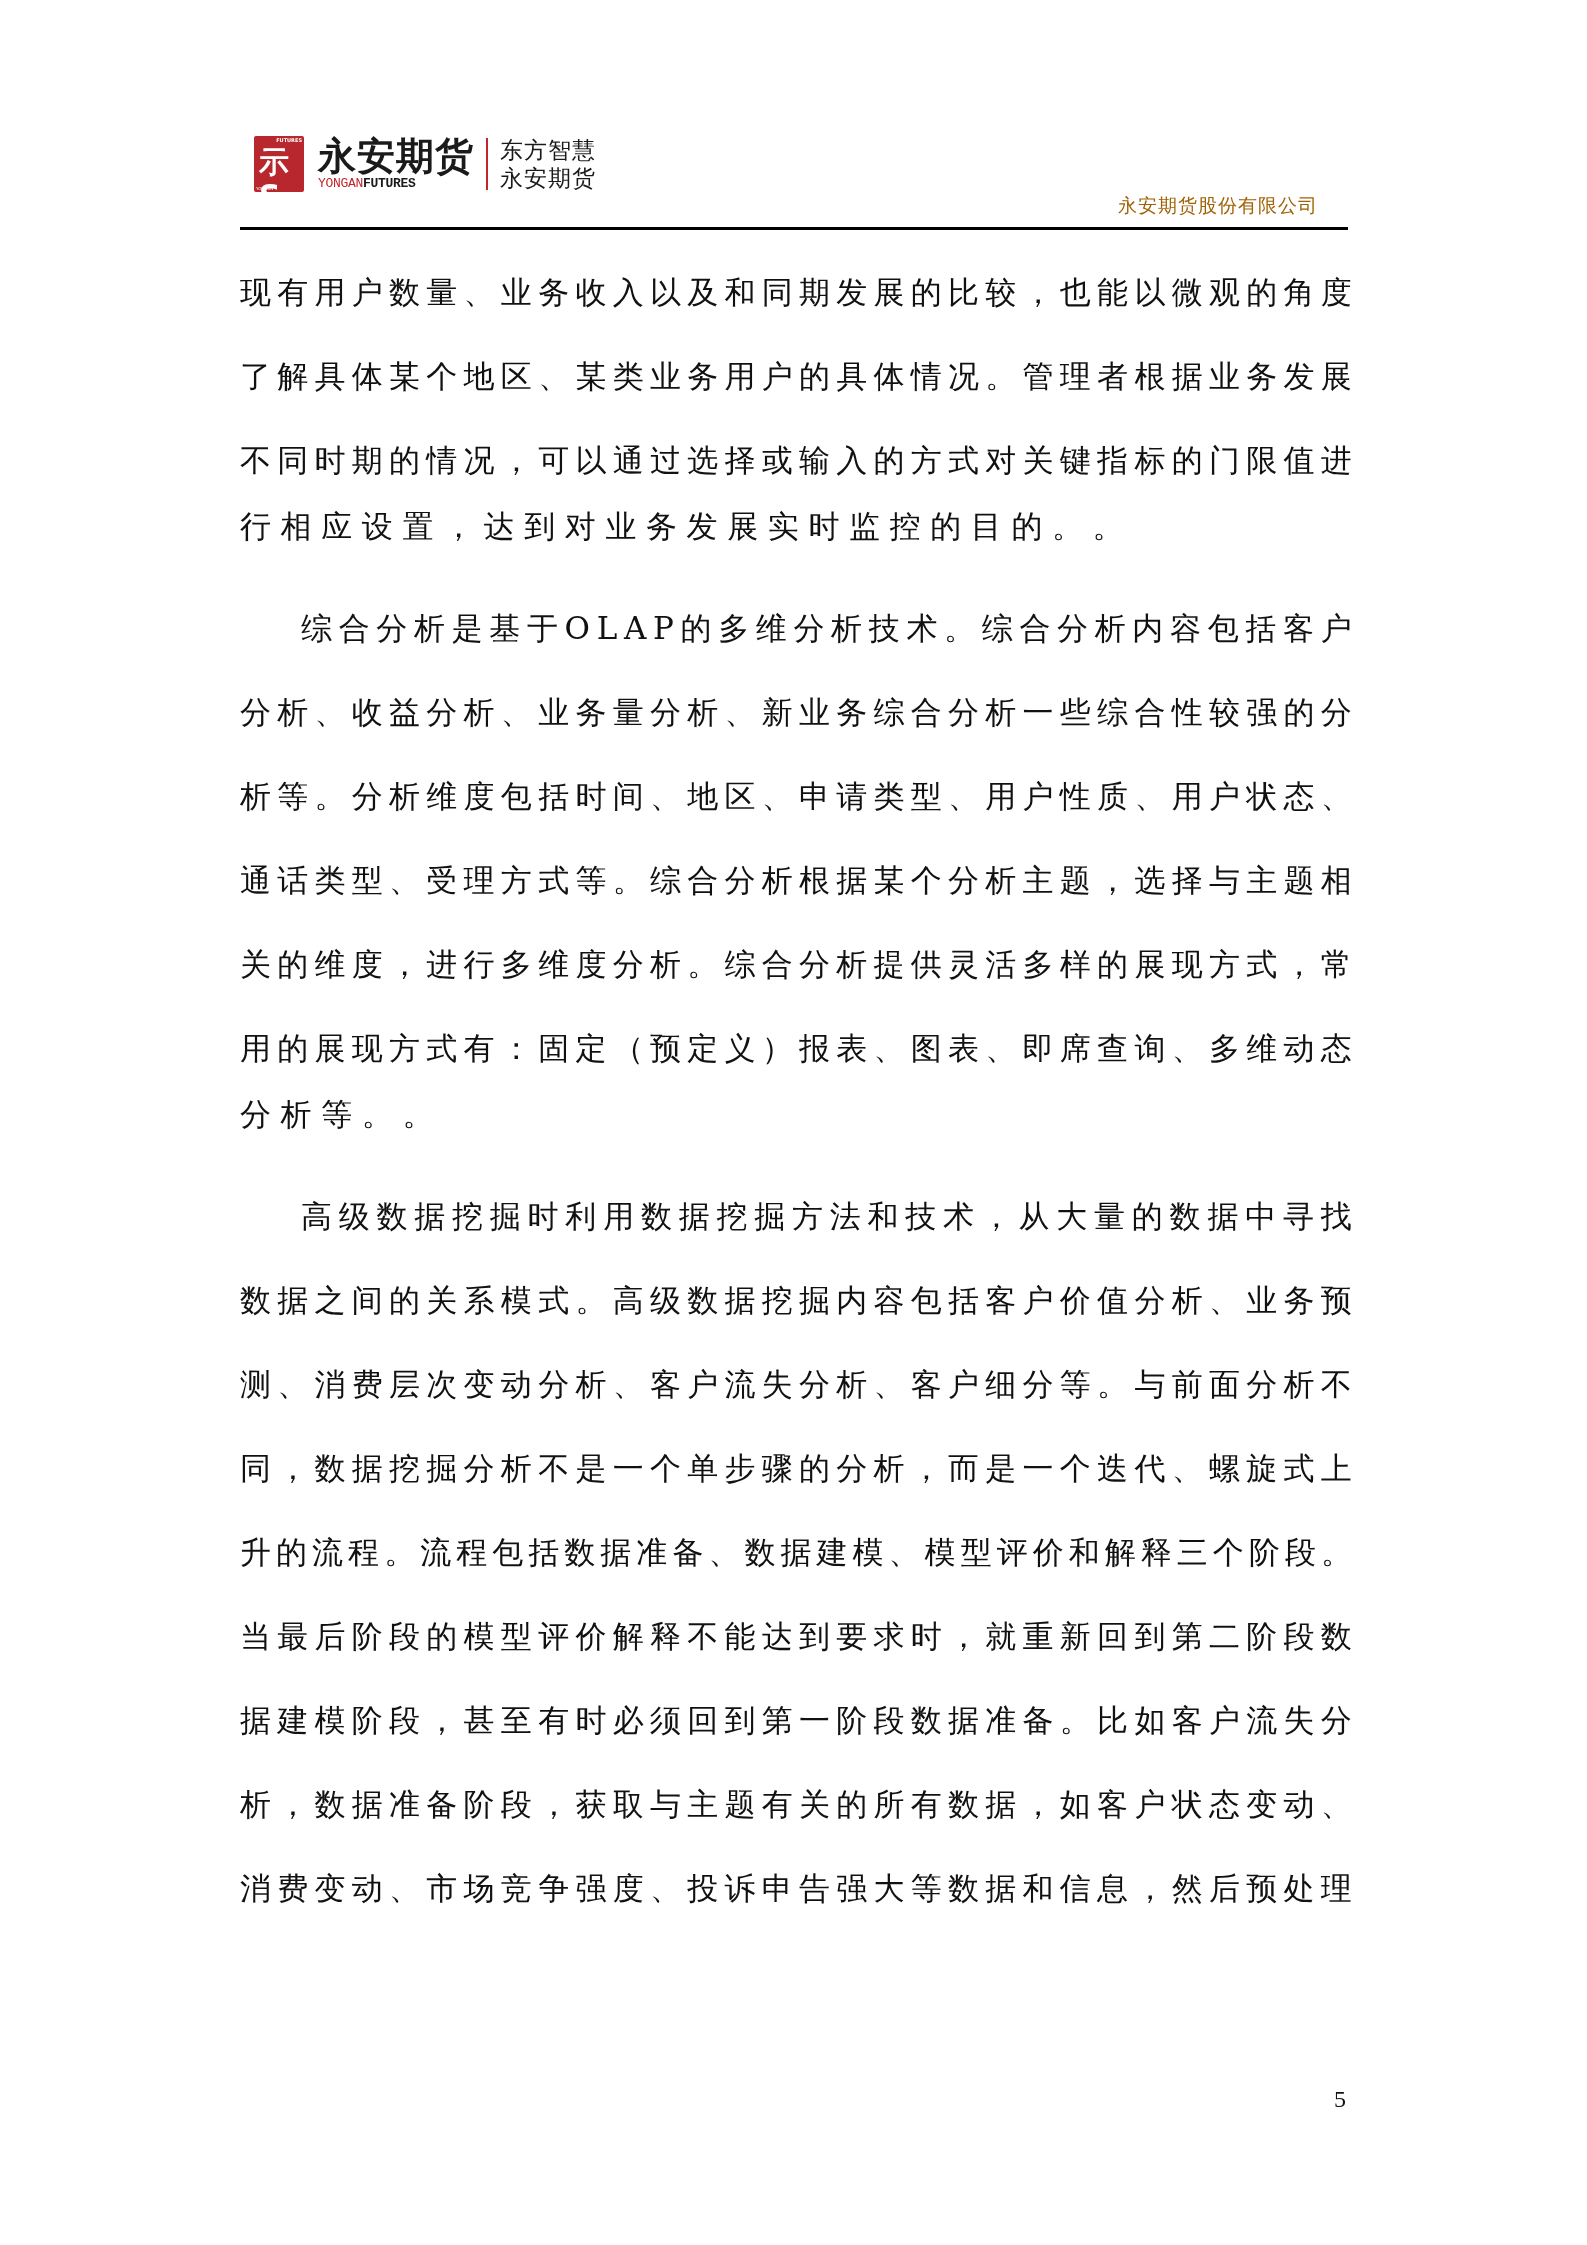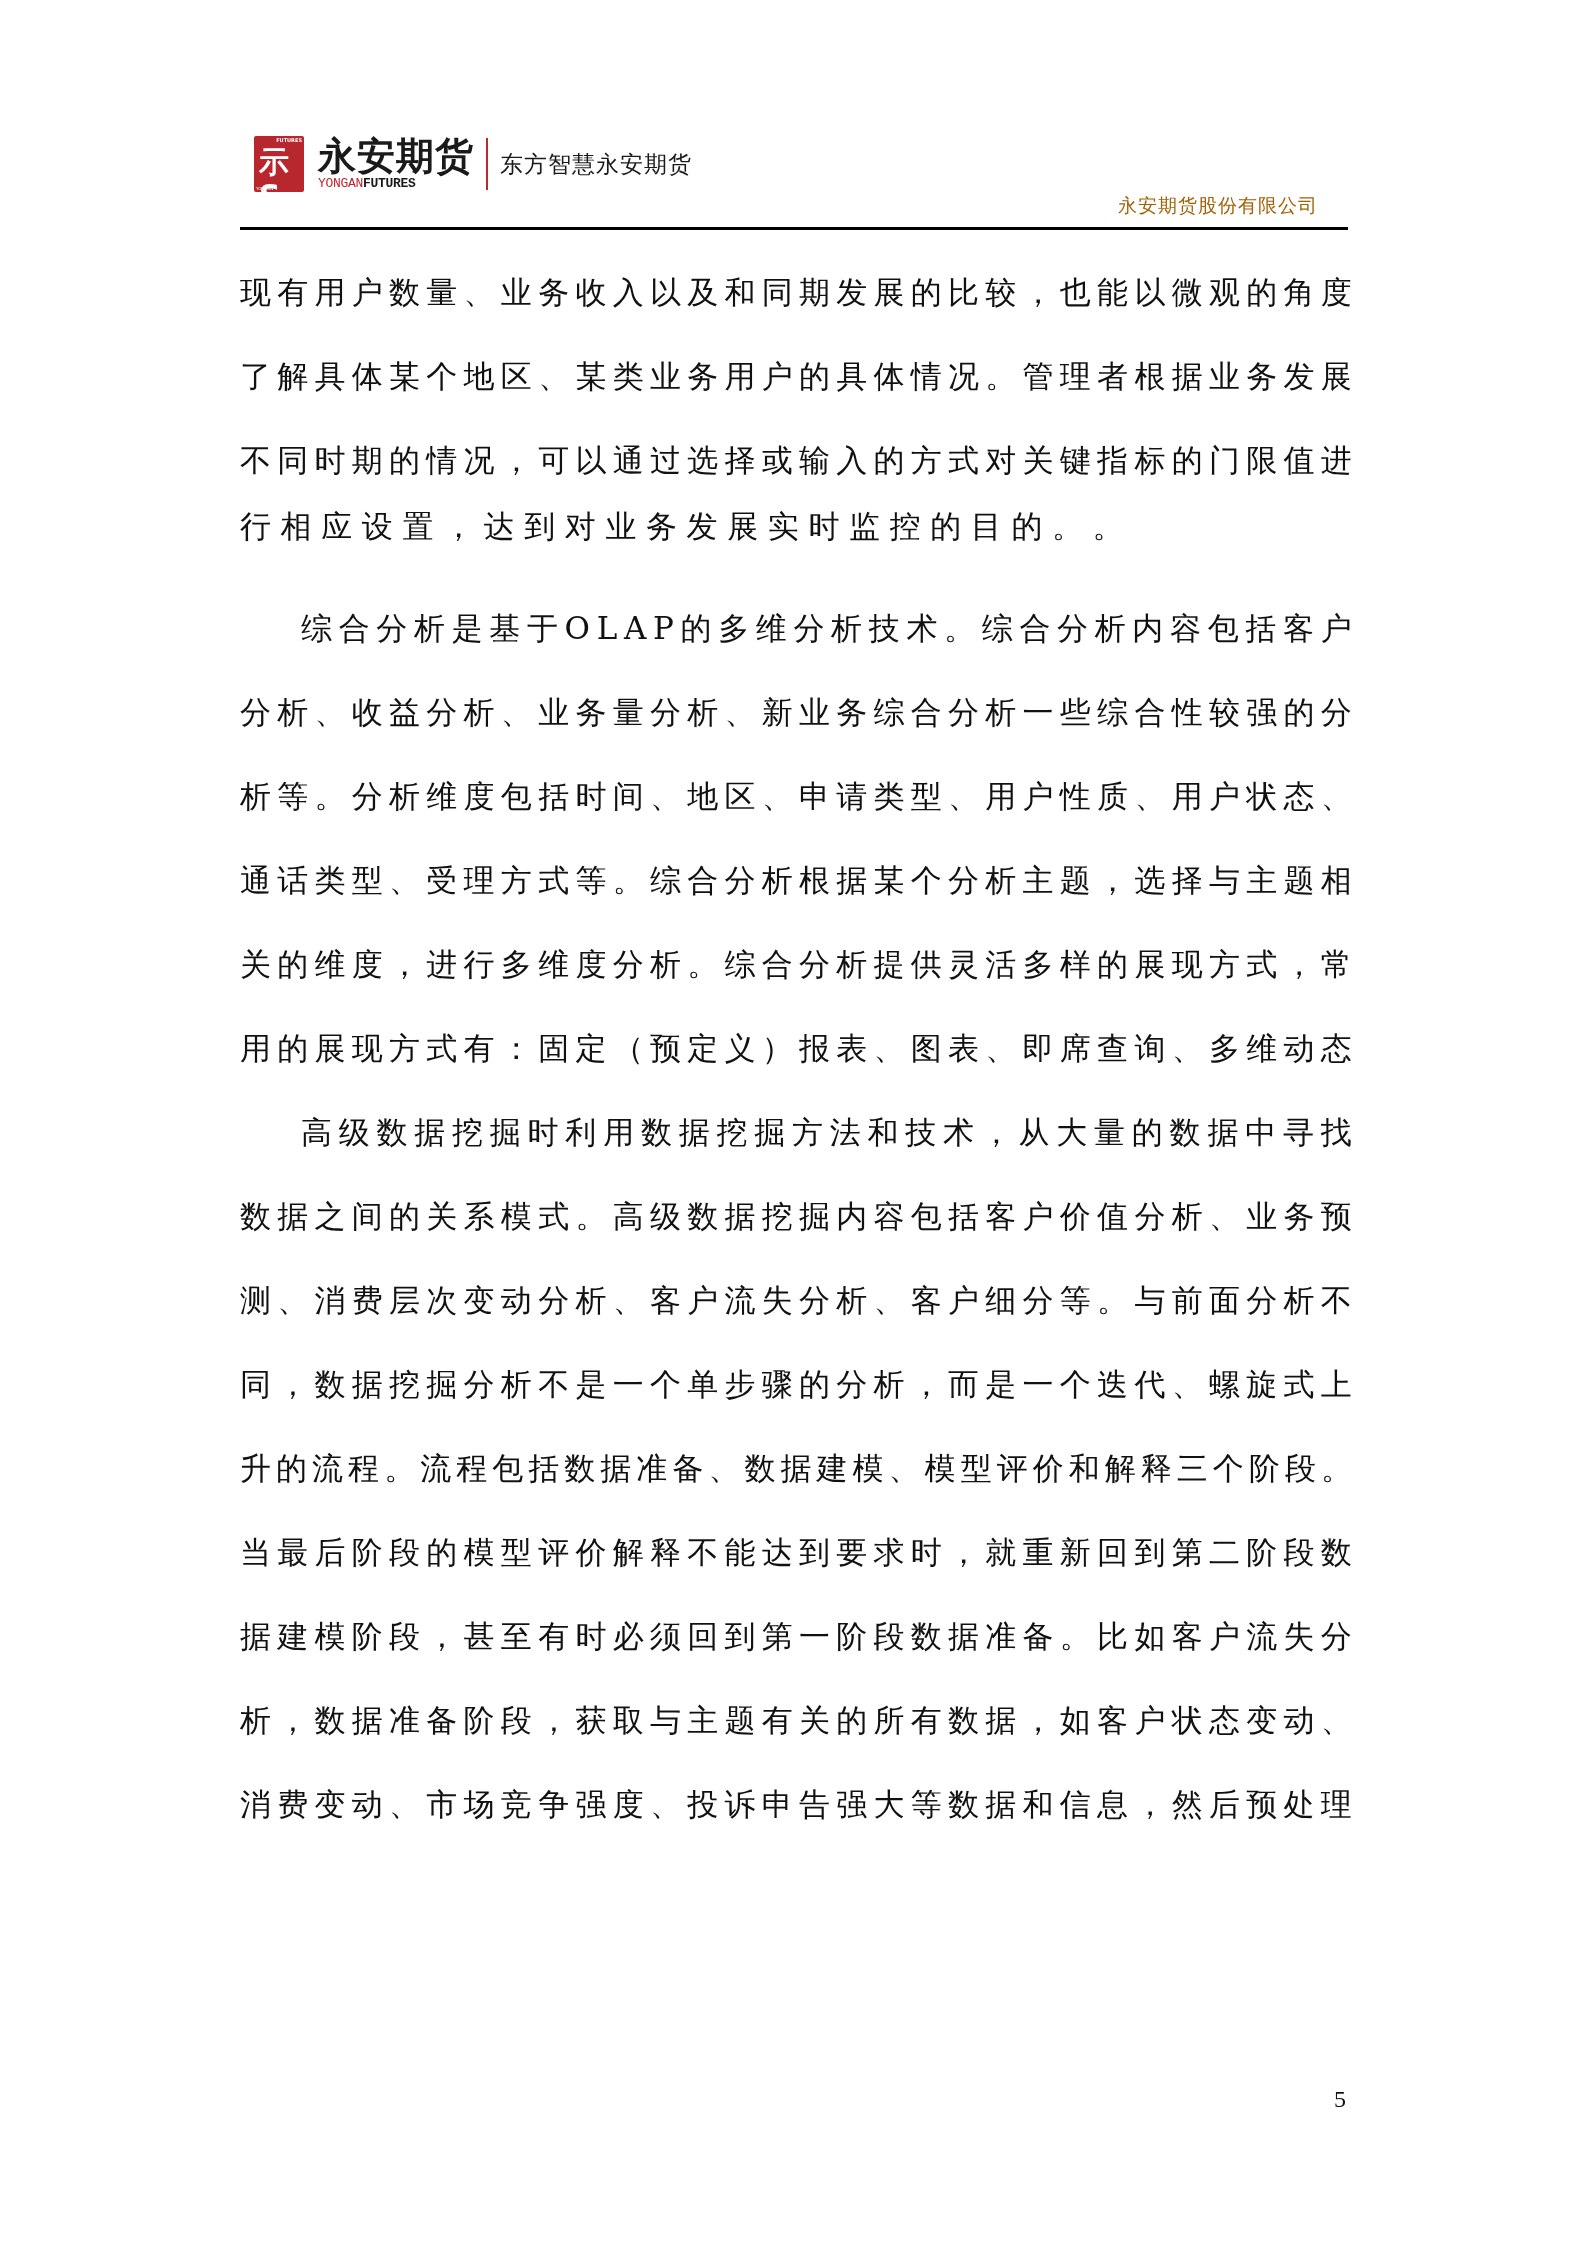--- a/index.html
+++ b/index.html
@@ -99,21 +99,21 @@
     .logo-en .en-black { color: #1a1a1a; font-weight: bold; }
     .logo-divider {
       width: 2px;
       height: 52px;
       background: #c0262d;
       margin-left: 12px;
     }
     .logo-slogan {
       margin-left: 12px;
       display: flex;
-      flex-direction: row;
+      flex-direction: column;
       font-family: "DejaVu Sans", sans-serif;
       font-size: 23px;
       line-height: 28px;
       color: #1a1a1a;
       letter-spacing: 1px;
     }
     .company-name {
       position: absolute;
       right: 30px;
       top: 73px;
@@ -477,20 +477,21 @@
         <span>即</span>
         <span>席</span>
         <span>查</span>
         <span>询</span>
         <span>、</span>
         <span>多</span>
         <span>维</span>
         <span>动</span>
         <span>态</span>
       </div>
+      <div class="line short">分析等。。</div>
       <div class="line indent" style="display: flex; justify-content: space-between; align-items: center;">
         <span>高</span>
         <span>级</span>
         <span>数</span>
         <span>据</span>
         <span>挖</span>
         <span>掘</span>
         <span>时</span>
         <span>利</span>
         <span>用</span>

